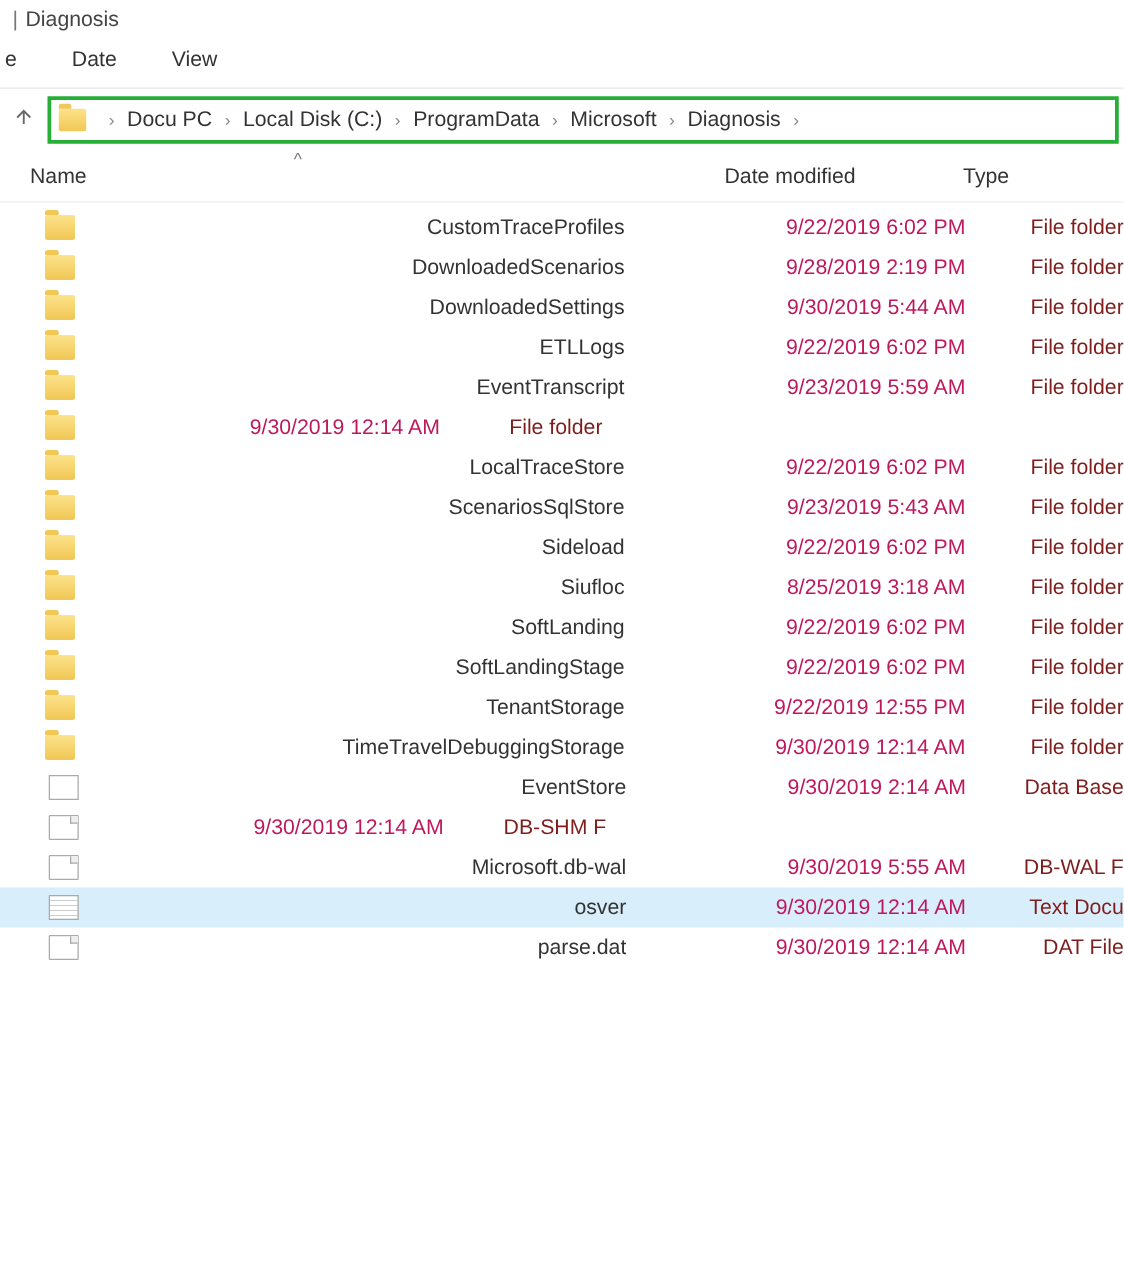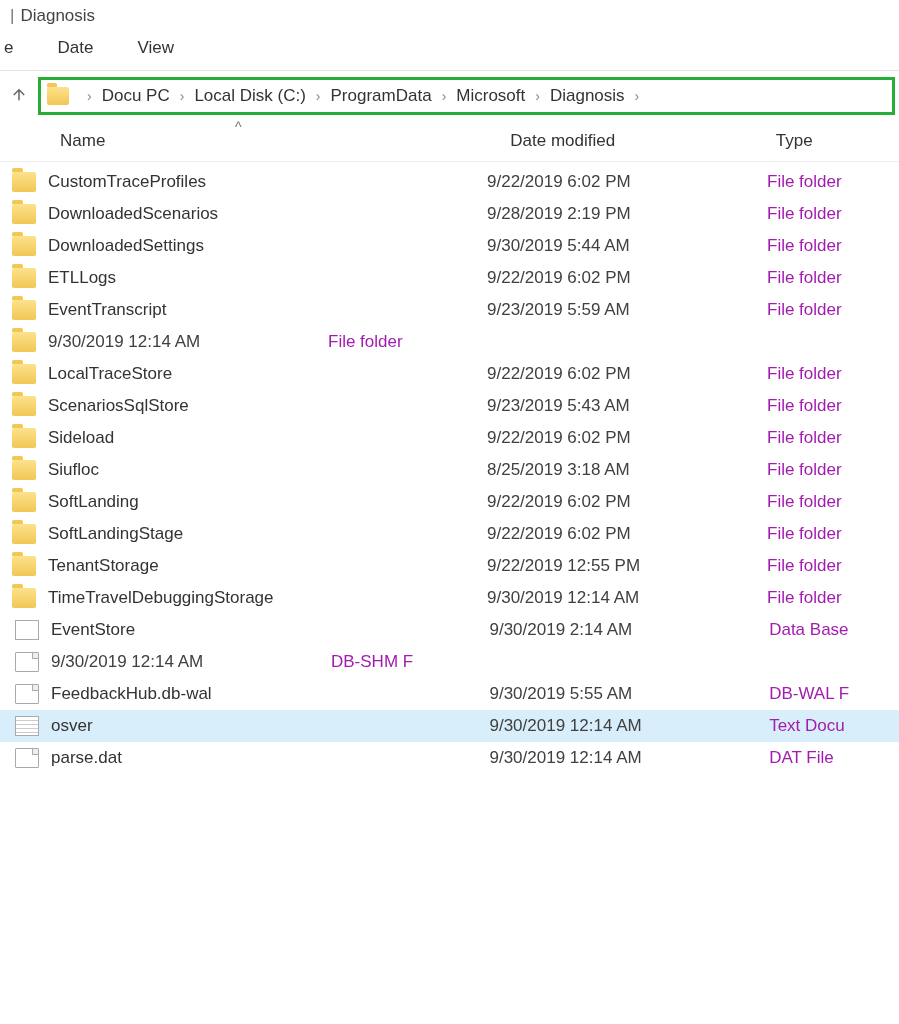--- a/index.html
+++ b/index.html
@@ -80,41 +80,42 @@
       cursor: pointer;
     }
     .list-header {
       display: flex;
       padding: 10px 0 10px 24px;
       font-size: 17px;
       color: #333;
       border-bottom: 1px solid #eee;
       position: relative;
     }
-    .col-name { width: 475px; display:flex; align-items:center;margin-left:36px; }
-    .col-date { width: 280px; }
+    .col-name { width: 475px; display:flex; align-items:center; }
+    .col-date { width: 280px; justify-content: center; }
     .col-type { width: 130px; }
     .col-header { cursor: pointer; display:flex; align-items:center; }
     .sort-caret {
       position: absolute;
       left: 235px;
       top: -2px;
       color: #777;
       font-size: 14px;
     }
     .file-list {
       padding: 4px 0 20px 0;
     }
     .file-row {
       display: flex;
       align-items: center;
-      padding: 6px 0 6px 12px;
+      padding: 6px 0 6px 36px;
       font-size: 17px;
       color: #333;
       cursor: default;
+      text-align: right;
     }
     .file-row.selected {
       background: #d9eefb;
     }
     .file-row .icon {
       width: 24px; height: 20px;
       margin-right: 12px;
       flex-shrink: 0;
     }
     .icon-folder {
@@ -164,22 +165,22 @@
     }
     .icon-db {
       border: 1px solid #aaa;
       background: #fff;
       width: 18px;
       height: 22px;
       margin-left:3px;
       position:relative;
     }
     .file-row .cell-name { width: 439px; overflow:hidden; white-space:nowrap; text-overflow:ellipsis;}
-    .file-row .cell-date { width: 280px; color:#404040;}
-    .file-row .cell-type { width: 130px; color:#a21caf; overflow:hidden; white-space:nowrap;}
+    .file-row .cell-date { width: 280px; color:#be185d;}
+    .file-row .cell-type { width: 130px; color:#7f1d1d; overflow:hidden; white-space:nowrap;}
   </style>
 </head>
 <body>
 
 <div class="title-bar">
   <span class="divider">|</span>
   <span>Diagnosis</span>
 </div>
 
 <div class="ribbon-tabs">
@@ -313,21 +314,21 @@
       <span class="cell-date">9/30/2019 2:14 AM</span>
       <span class="cell-type">Data Base</span>
     </div>
     <div class="file-row">
       <span class="icon icon-file"></span>
       <span class="cell-date">9/30/2019 12:14 AM</span>
       <span class="cell-type">DB-SHM F</span>
     </div>
     <div class="file-row">
       <span class="icon icon-file"></span>
-      <span class="cell-name">FeedbackHub.db-wal</span>
+      <span class="cell-name">Microsoft.db-wal</span>
       <span class="cell-date">9/30/2019 5:55 AM</span>
       <span class="cell-type">DB-WAL F</span>
     </div>
     <div class="file-row selected">
       <span class="icon icon-textdoc"></span>
       <span class="cell-name">osver</span>
       <span class="cell-date">9/30/2019 12:14 AM</span>
       <span class="cell-type">Text Docu</span>
     </div>
     <div class="file-row">

